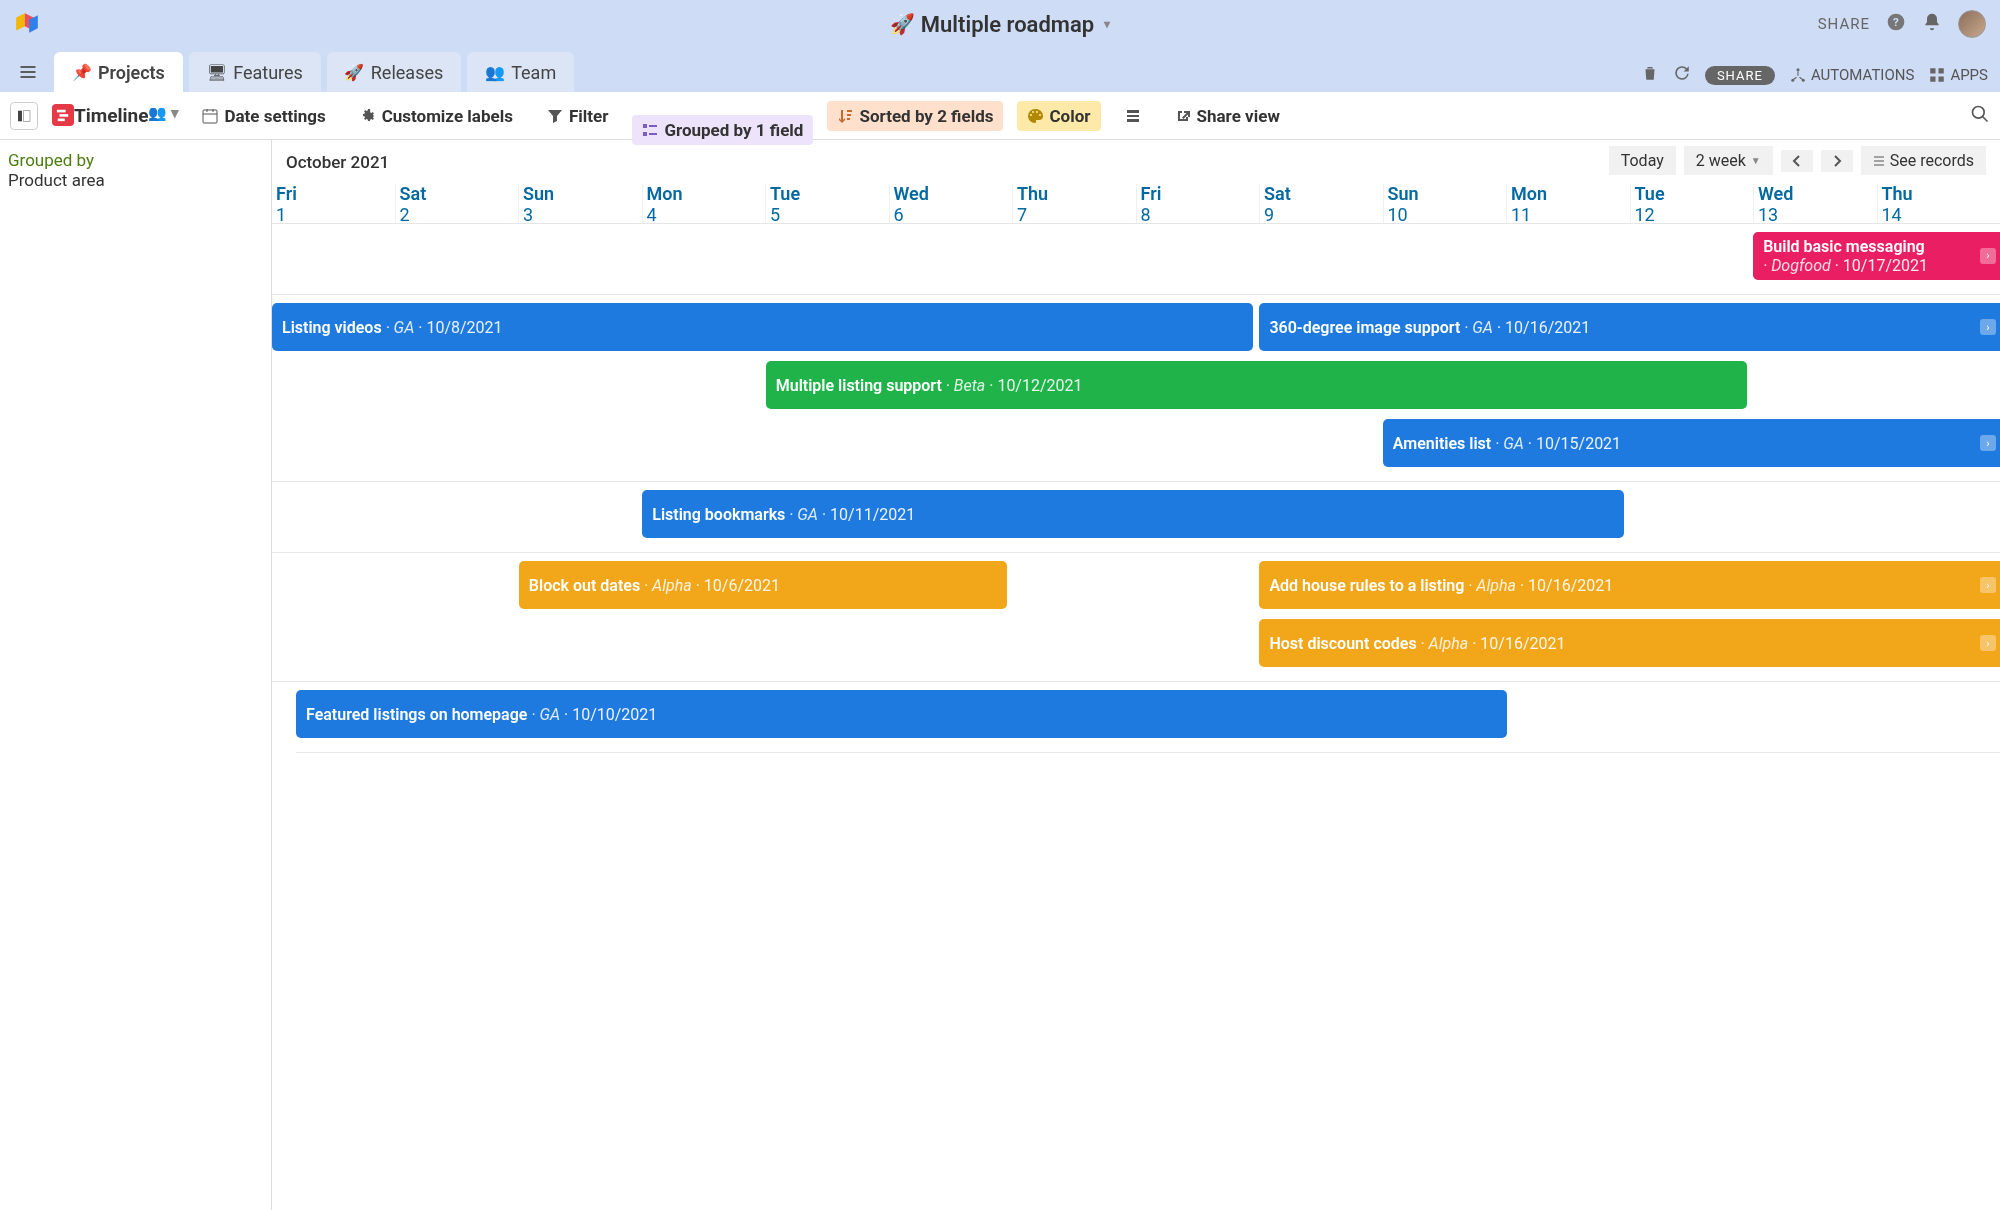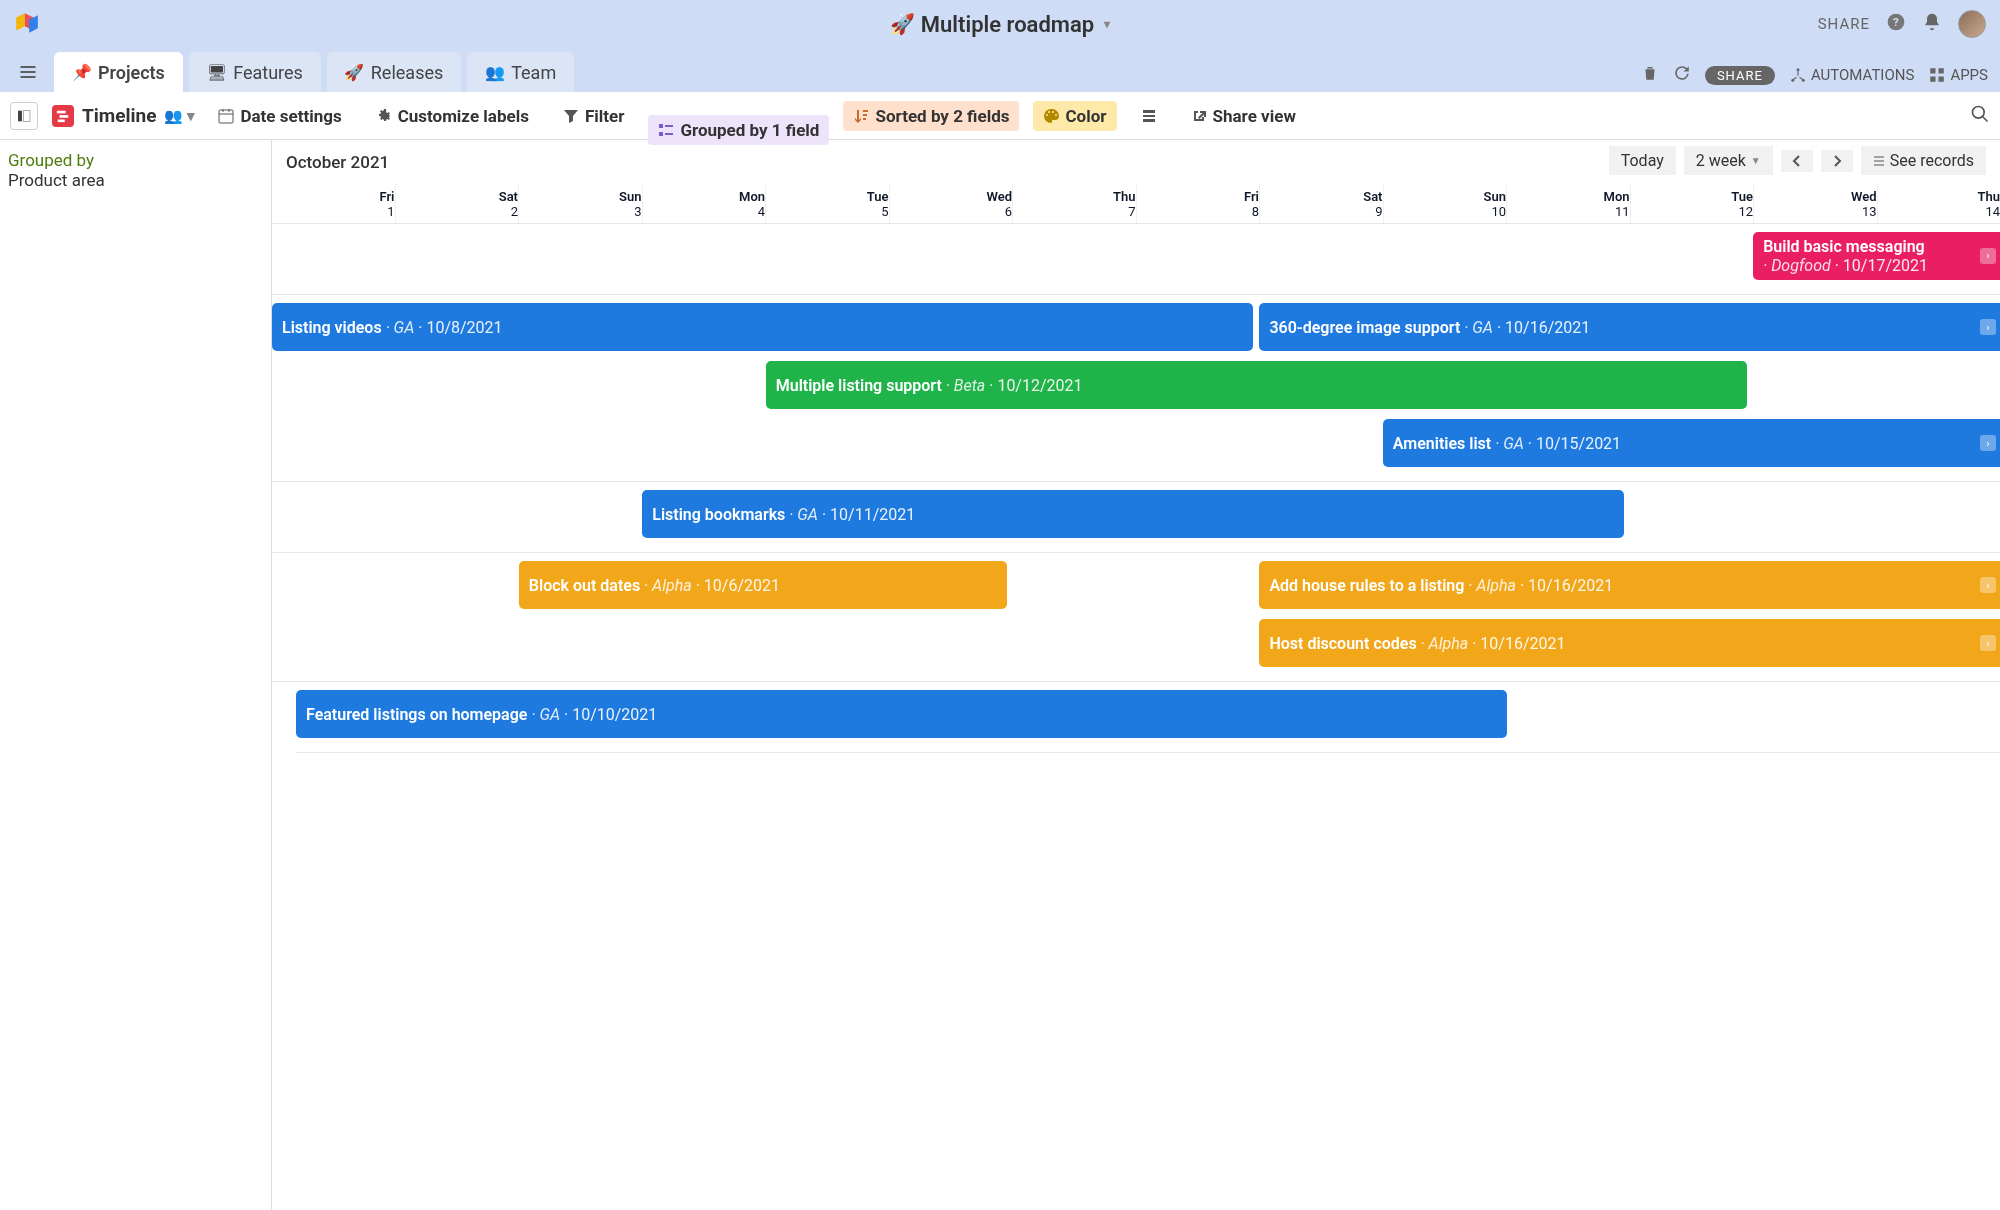--- a/index.html
+++ b/index.html
@@ -28,21 +28,21 @@
 .tabs-right { margin-left:auto; display:flex; align-items:center; gap:14px; margin-bottom:6px; color:#555; font-size:15px; }
 .tabs-right .pill { background:#666; color:#fff; border-radius:12px; padding:2px 12px; font-size:13px; letter-spacing:1px; }
 .tabs-right svg { width:18px; height:18px; fill:#666; }
 .tabs-right .txtbtn { display:flex; align-items:center; gap:4px; cursor:pointer; }
 
 
 .toolbar { height:48px; border-bottom:1px solid #ddd; display:flex; align-items:center; padding:0 10px; gap:14px; background:#fff; }
 .tb-btn { display:flex; align-items:center; gap:6px; padding:5px 10px; border-radius:4px; font-size:17px; color:#333; cursor:pointer;font-weight:bold; }
 .tb-icon { width:16px; height:16px; display:inline-flex; align-items:center; justify-content:center; }
 .tb-icon svg { width:16px; height:16px; }
-.view-name { font-weight:700; font-size:19px; display:flex; align-items:center; gap:8px; }
+.view-name { font-weight:700; font-size:19px; display:flex; align-items:flex-start; gap:0; }
 .view-name .red-sq { width:22px; height:22px; background:#e63946; border-radius:4px; display:flex; align-items:center; justify-content:center; }
 .view-name .red-sq svg { width:14px; height:14px; fill:#fff; }
 .sidebar-toggle { width:28px; height:28px; border:1px solid #ccc; border-radius:4px; display:flex; align-items:center; justify-content:center; cursor:pointer; }
 .chip-purple { background:#ede4fb;margin-top:28px; }
 .chip-peach { background:#ffe0cc; }
 .chip-yellow { background:#ffe9a8; }
 .search-ic { margin-left:auto; cursor:pointer; }
 .search-ic svg { width:20px; height:20px; stroke:#555; fill:none; }
 
 
@@ -55,21 +55,21 @@
 
 .tl-top { height:44px; display:flex; align-items:center; padding:0 14px; position:relative; border-bottom:0; }
 .month-lbl { font-size:17px; color:#333; font-weight:500; }
 .tl-ctrls { position:absolute; right:14px; top:6px; display:flex; gap:8px; align-items:center; }
 .ctrl { background:#f1f1f1; border-radius:0; padding:5px 12px; font-size:16px; color:#333; cursor:pointer; display:flex; align-items:center; gap:5px; }
 .ctrl.nav { padding:5px 10px; }
 .ctrl svg { width:12px; height:12px; }
 
 
 .day-row { height:40px; display:flex; border-bottom:1px solid #e6e6e6; }
-.day-col { flex:1; padding-left:4px; font-size:13px; color:#0f172a; display:flex; flex-direction:column; justify-content:center; border-left:1px solid #f0f0f0;align-items:flex-end; }
+.day-col { flex:1; padding-left:4px; font-size:18px; color:#0369a1; display:flex; flex-direction:column; justify-content:center; border-left:1px solid #f0f0f0; }
 .day-col:first-child { border-left:none; }
 .day-col .dow { font-weight:600; }
 .day-col .dnum { }
 .bars-wrap { position:relative; padding:8px 0; min-height:60px; }
 .bar { position:absolute; height:48px; border-radius:5px; color:#fff; font-size:16px; padding:6px 10px; display:flex; align-items:center; white-space:nowrap; overflow:hidden; }
 .bar .bt { font-weight:600; }
 .bar .bm { opacity:.85; font-style:italic; }
 .bar .bd { opacity:.9; }
 .bar.blue { background:#1f7ae0; }
 .bar.green { background:#1fb34a; }

